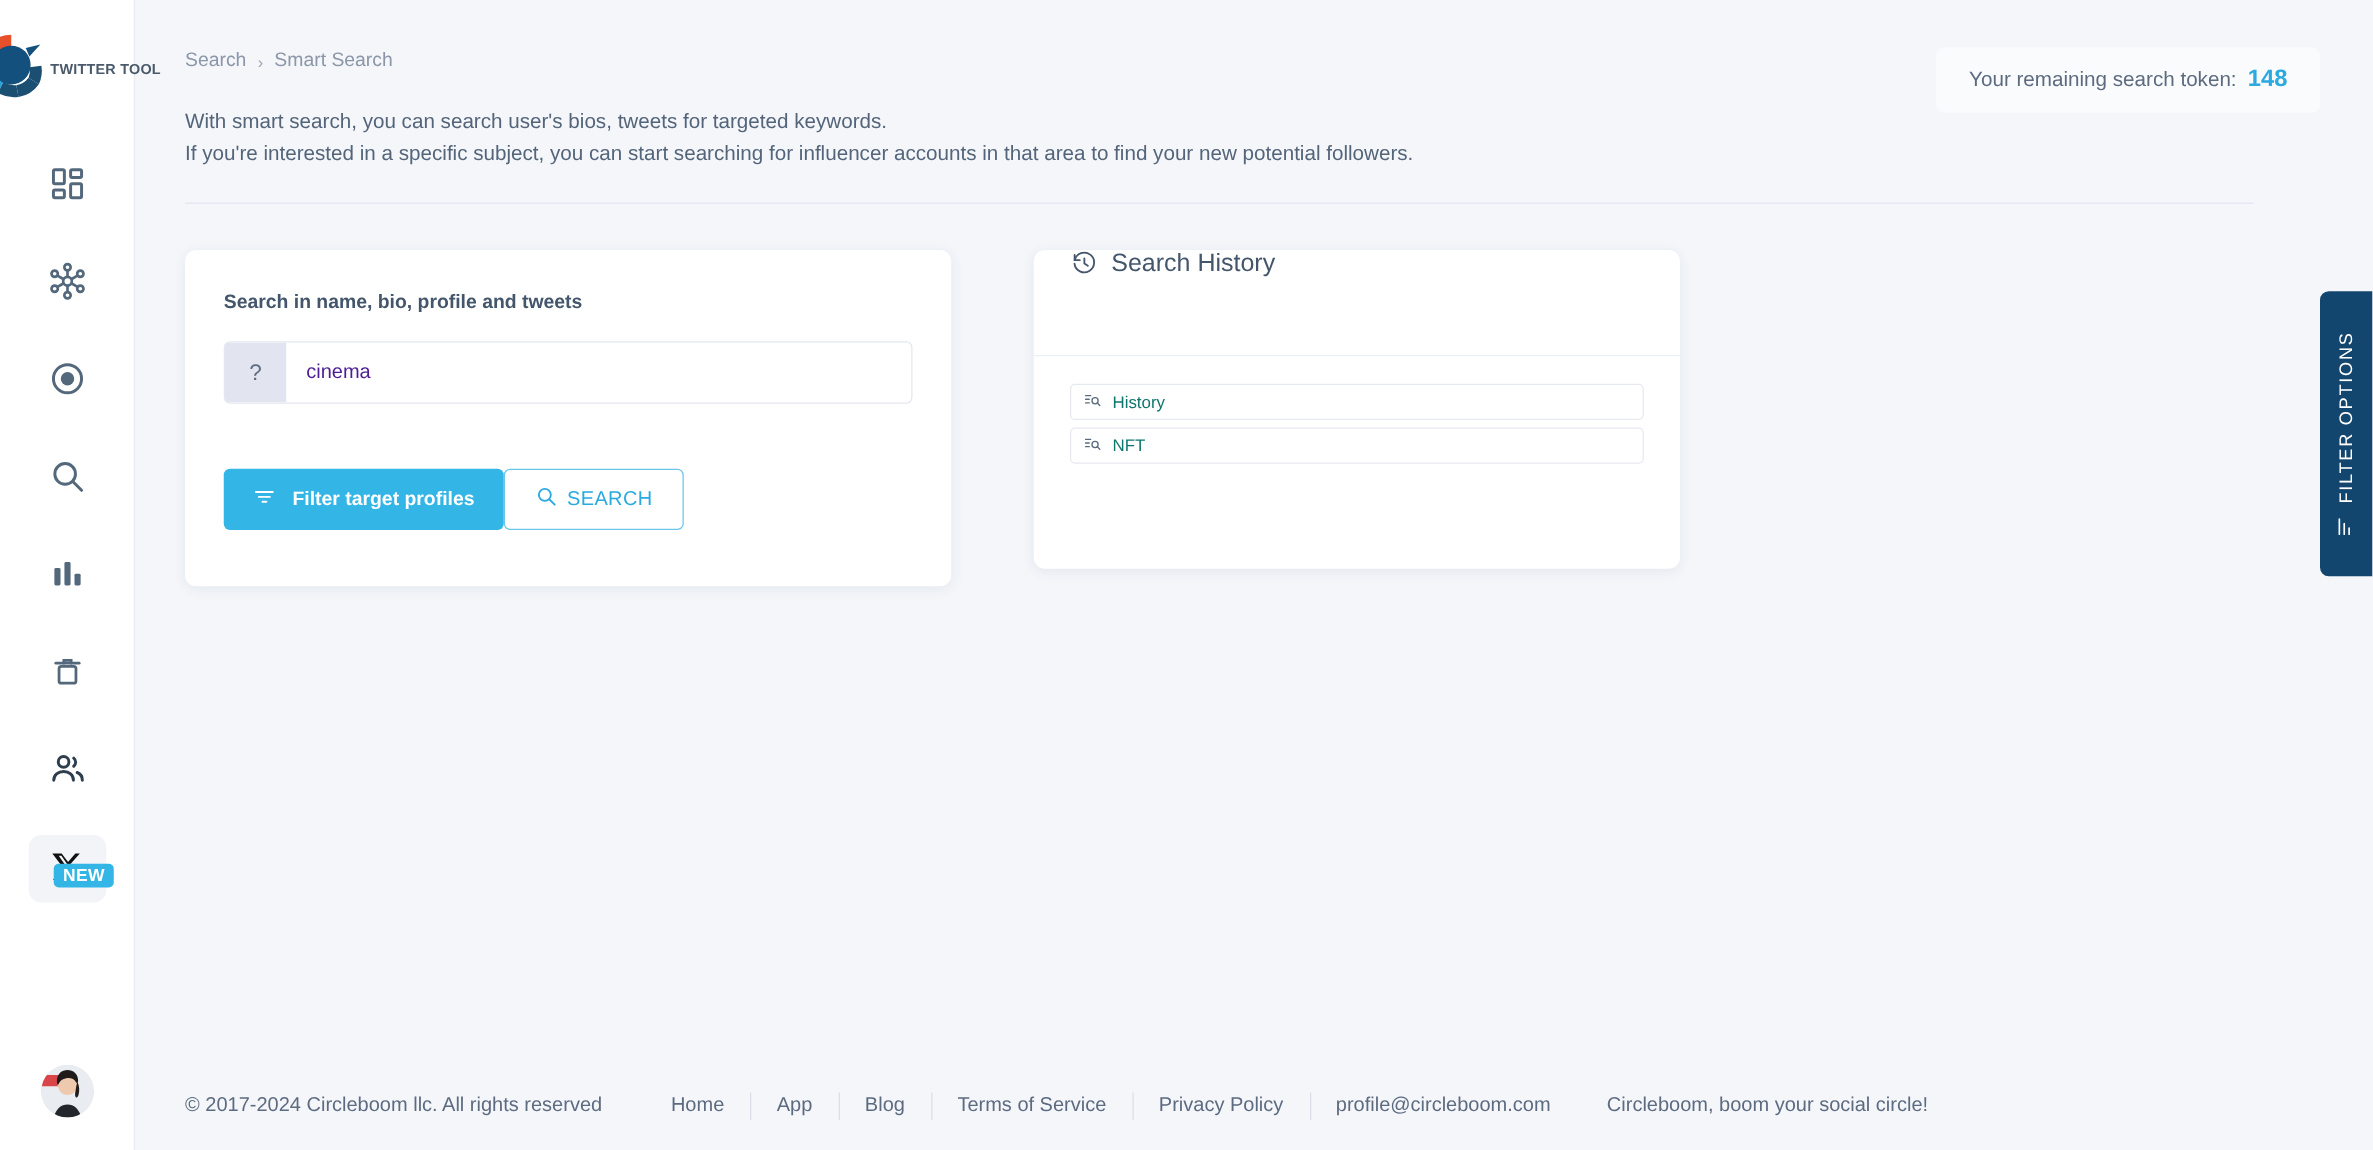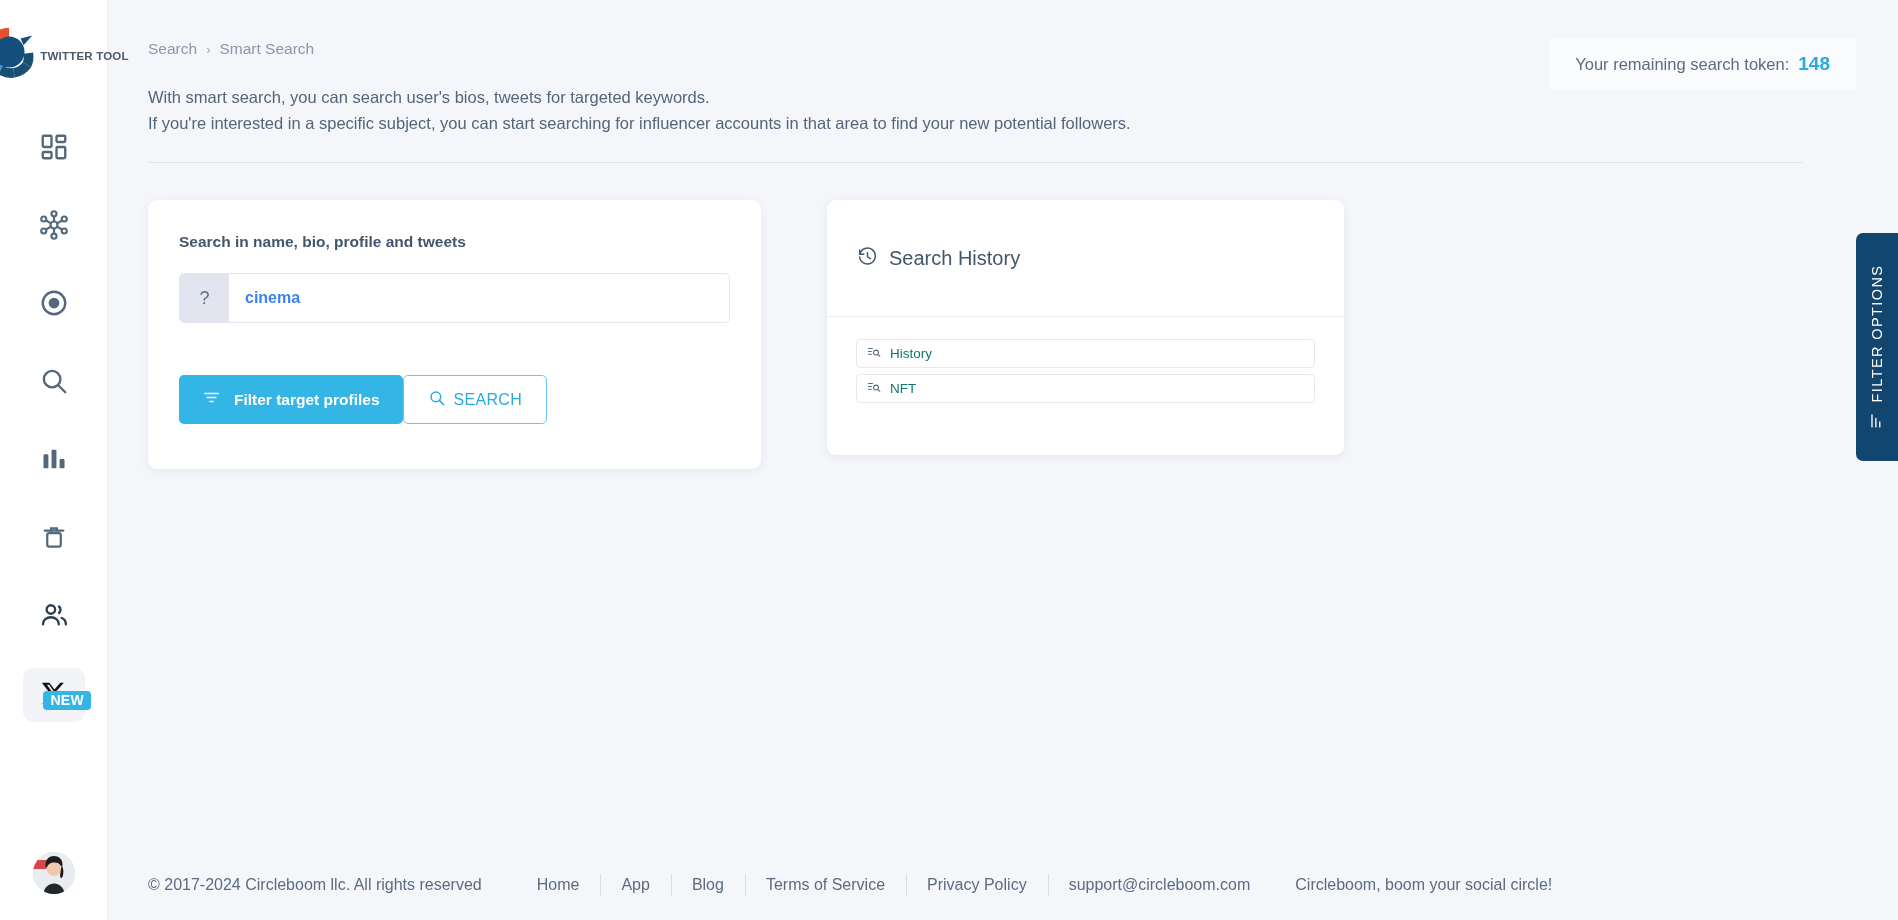--- a/index.html
+++ b/index.html
@@ -75,42 +75,41 @@
     margin-top:22px; display:flex; height:50px;
     border:1px solid #e4e7ef; border-radius:5px; overflow:hidden;
     background:#fff;
   }
   .input-prefix {
     width:49px; background:#e2e5f0; display:flex; align-items:center; justify-content:center;
     font-size:18px; color:#5d6b80; cursor:pointer;
   }
   .input-field {
     flex:1; border:none; outline:none; padding:0 16px;
-    font-size:16px; color:#3b82f6; font-family:"Liberation Sans", sans-serif;
+    font-size:16px; color:#4c1d95; font-family:"Liberation Sans", sans-serif;
     background:transparent;
-    font-weight:bold;
   }
 
   .btn-row { margin-top:52px; display:flex; align-items:center; }
   .btn-filter {
     background:#33b5e5; color:#fff; border:none; border-radius:5px;
     height:49px; padding:0 23px; display:flex; align-items:center; gap:13px;
     font-size:15.5px; font-weight:600; cursor:pointer;
     font-family:"Liberation Sans", sans-serif;
   }
   .btn-search {
     background:#fff; color:#2aaae0; border:1px solid #6cc6ea; border-radius:5px;
     height:49px; padding:0 24px; display:flex; align-items:center; gap:8px;
     font-size:16px; cursor:pointer; letter-spacing:.3px;
     font-family:"Liberation Sans", sans-serif;
   }
 
   .history-card { width:517px; height:255px; }
   .history-head {
-    height:117px; display:flex; align-items:center; gap:11px;
+    height:85px; display:flex; align-items:flex-start; gap:11px;
     padding:0 30px; border-bottom:1px solid #eceff5;
   }
   .history-title { font-size:20px; color:#44566c; }
   .history-body { padding:22px 29px 0; }
   .history-item {
     height:29px; border:1px solid #e6e9f0; border-radius:4px;
     display:flex; align-items:center; gap:9px; padding:0 10px;
     font-size:13.5px; color:#0f766e; margin-bottom:6px; cursor:pointer;
     background:#fff;
   }
@@ -370,18 +369,18 @@
       </div>
     </div>
 
     <div class="footer">
       <span class="copyright">© 2017-2024 Circleboom llc. All rights reserved</span>
       <span class="flink">Home</span>
       <span class="flink">App</span>
       <span class="flink">Blog</span>
       <span class="flink">Terms of Service</span>
       <span class="flink">Privacy Policy</span>
-      <span class="flink">support@circleboom.com</span>
+      <span class="flink">profile@circleboom.com</span>
       <span class="tagline">Circleboom, boom your social circle!</span>
     </div>
 
   </div>
 </div>
 
 </body></html>

